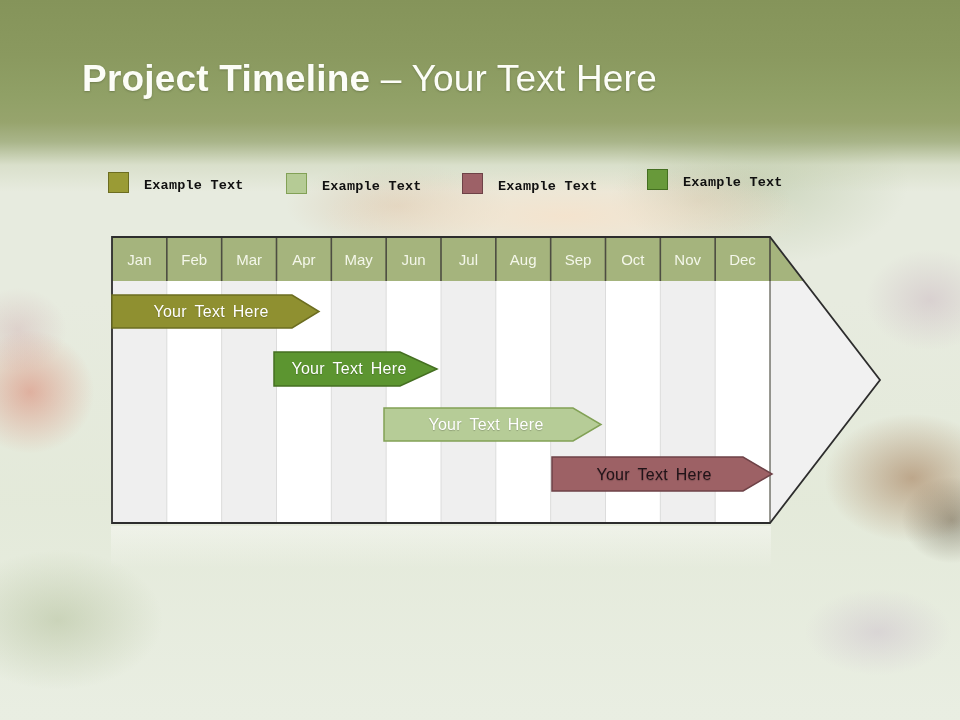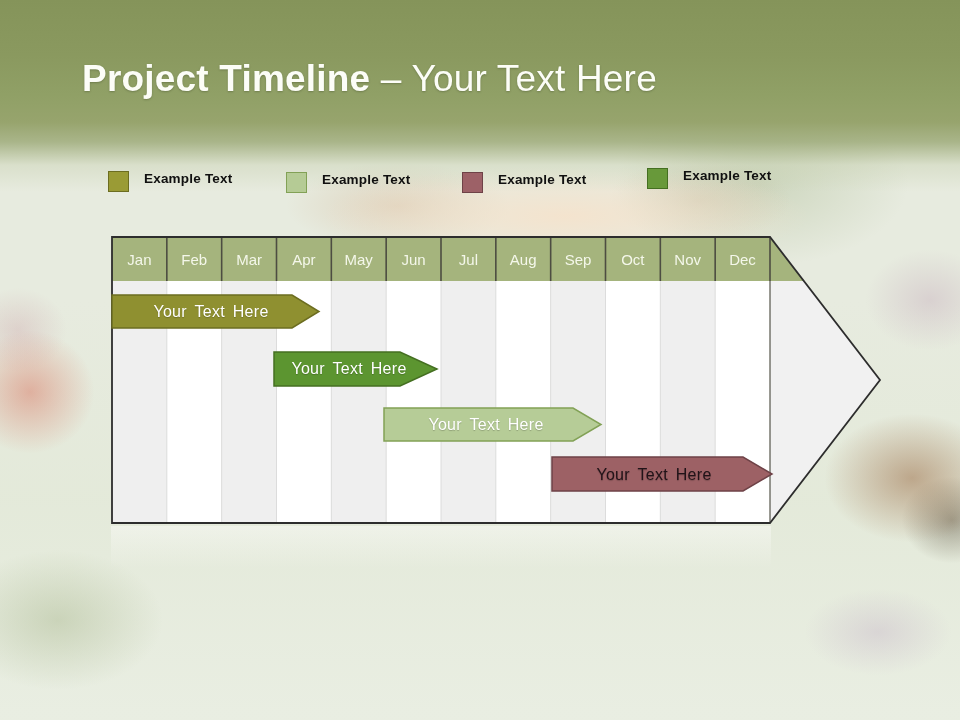--- a/index.html
+++ b/index.html
@@ -34,21 +34,21 @@
 
   .title {
     position:absolute; left:82px; top:58px;
     font-size:37px; color:#fcfdf7; letter-spacing:0.2px;
     text-shadow:0 1px 2px rgba(55,65,35,0.35);
     white-space:nowrap;
   }
   .title .bold { font-weight:bold; }
   .title .light { font-weight:normal; }
 
-  .legend-item { position:absolute; display:flex; align-items:flex-start; height:22px; }
+  .legend-item { position:absolute; display:flex; align-items:flex-end; height:22px;font-family:Liberation Mono, monospace; }
   .legend-item .swatch {
     width:21px; height:21px; border:1px solid #555; flex:0 0 auto;
   }
   .legend-item .lbl {
     margin-left:15px; font-size:13.5px; font-weight:bold; color:#101010;
     white-space:nowrap; letter-spacing:0.2px;
   }
   #legend-0 { left:108px; top:171px; }
   #legend-1 { left:286px; top:172px; }
   #legend-2 { left:462px; top:172px; }

